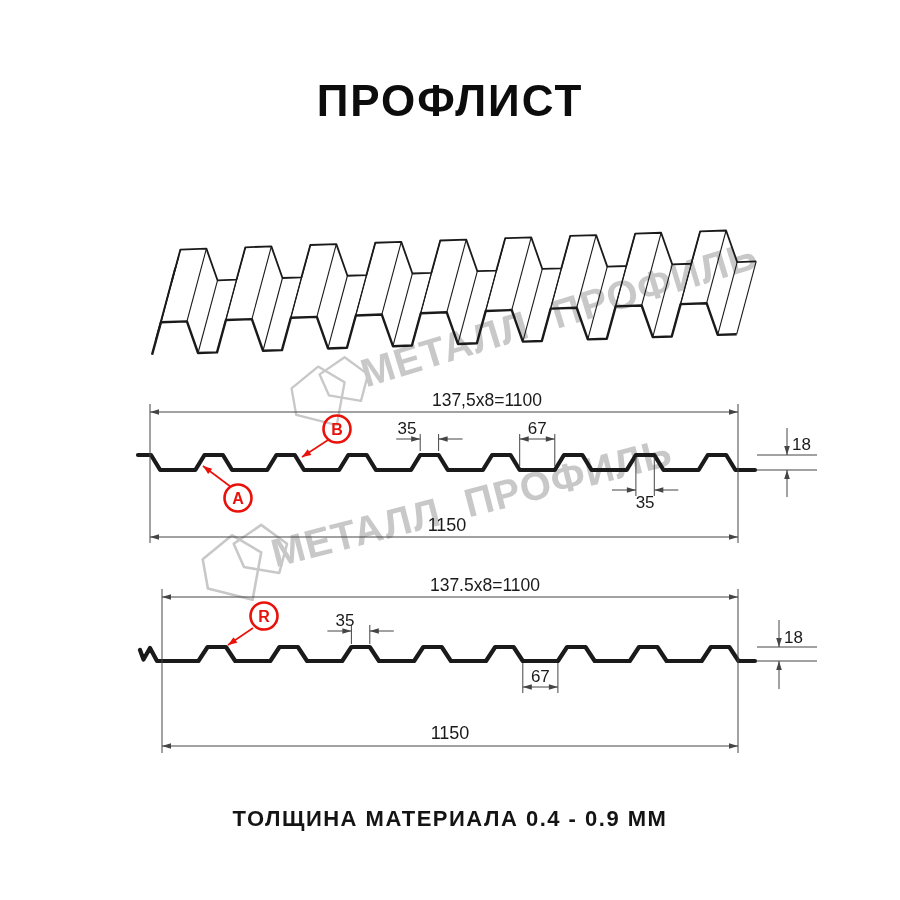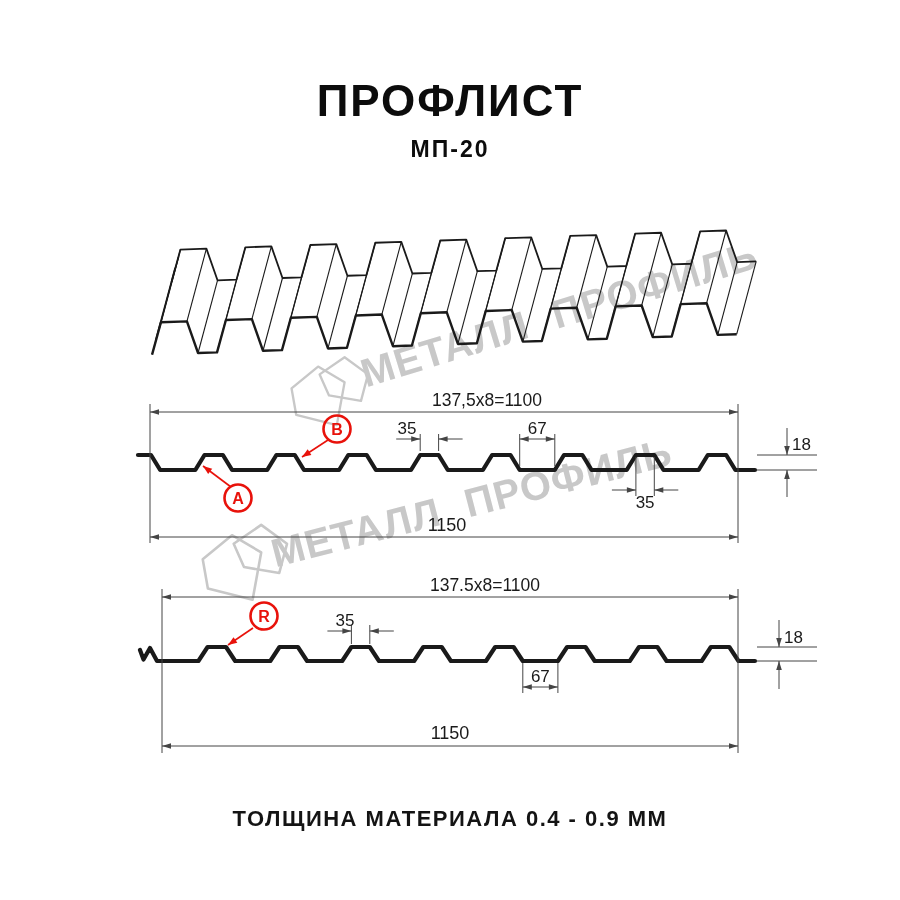--- a/index.html
+++ b/index.html
@@ -19,21 +19,20 @@
   .logo2{left:194px;top:518px;}
   #art{position:absolute;left:0;top:0;z-index:2;}
 </style>
 </head>
 <body>
 
 <div class="canvas">
 
   <div class="hdr">
     <div class="title">ПРОФЛИСТ</div>
-    <div class="subtitle">МП-20</div>
   </div>
 
   <svg class="logo logo1" width="78" height="90" viewBox="0 0 100 100">
     <polygon points="2,48 36,20 70,40 60,95 8,82" fill="none" stroke="#c8c8c8" stroke-width="3" stroke-linejoin="round"></polygon>
     <polygon points="38,30 70,8 100,30 91,64 50,57" fill="none" stroke="#c8c8c8" stroke-width="3" stroke-linejoin="round"></polygon>
   </svg>
   <span class="wm wm1">МЕТАЛЛ ПРОФИЛЬ</span>
 
   <svg class="logo logo2" width="100" height="86" viewBox="0 0 100 100">
     <polygon points="2,48 36,20 70,40 60,95 8,82" fill="none" stroke="#c8c8c8" stroke-width="3" stroke-linejoin="round"></polygon>

